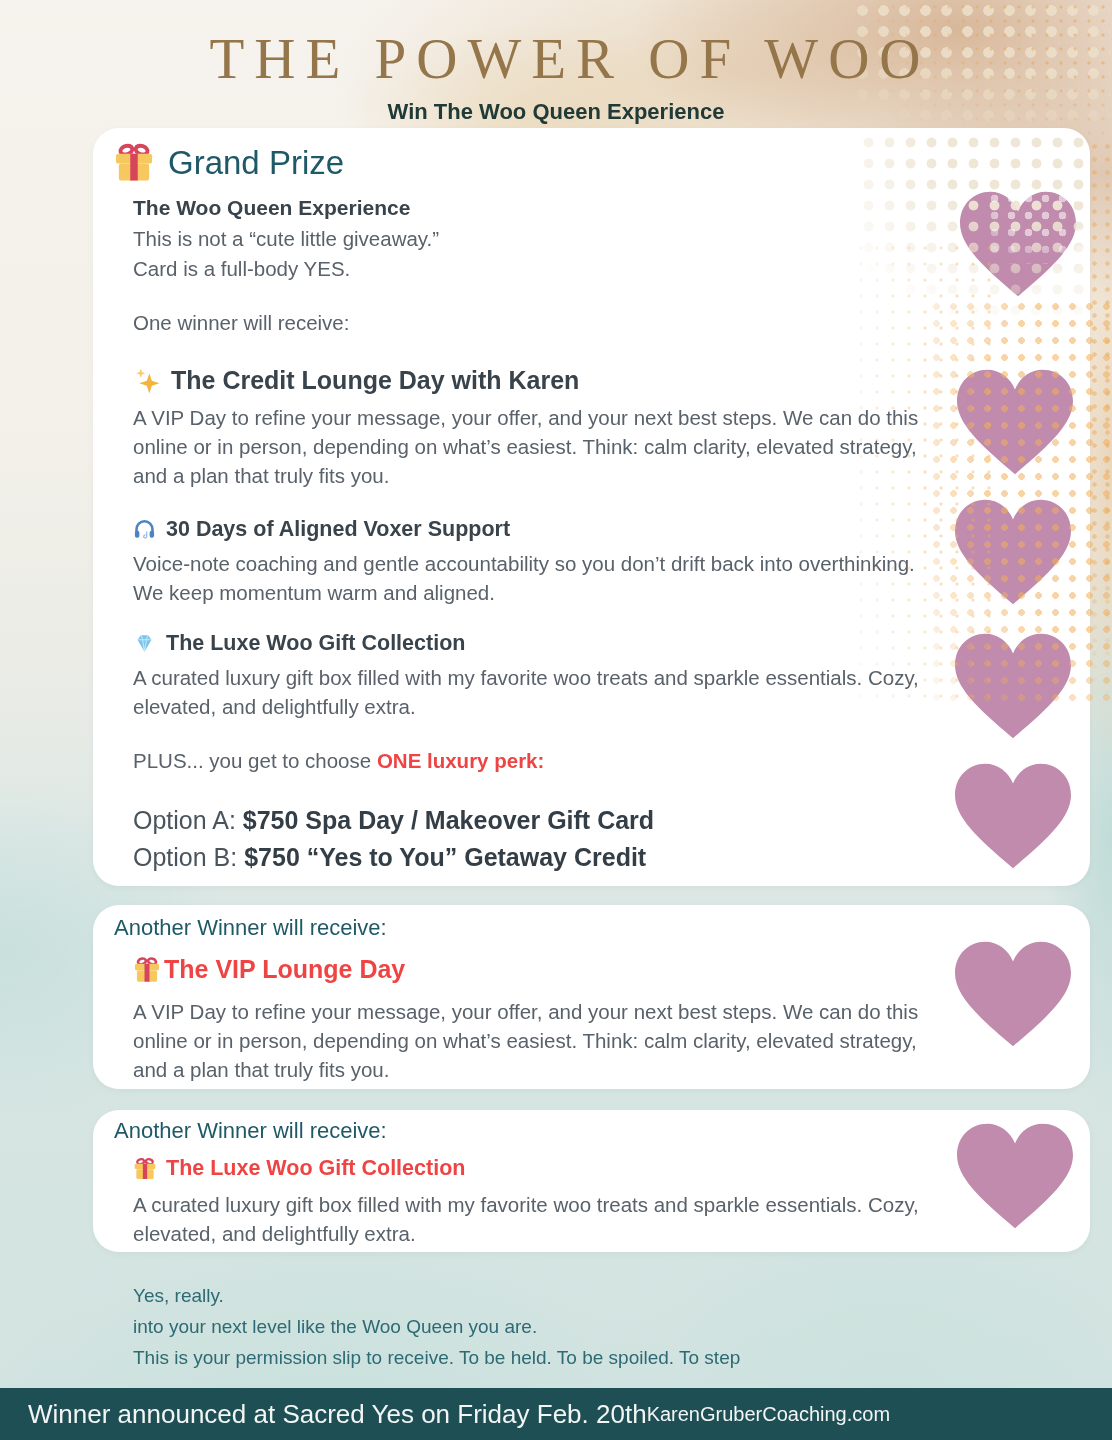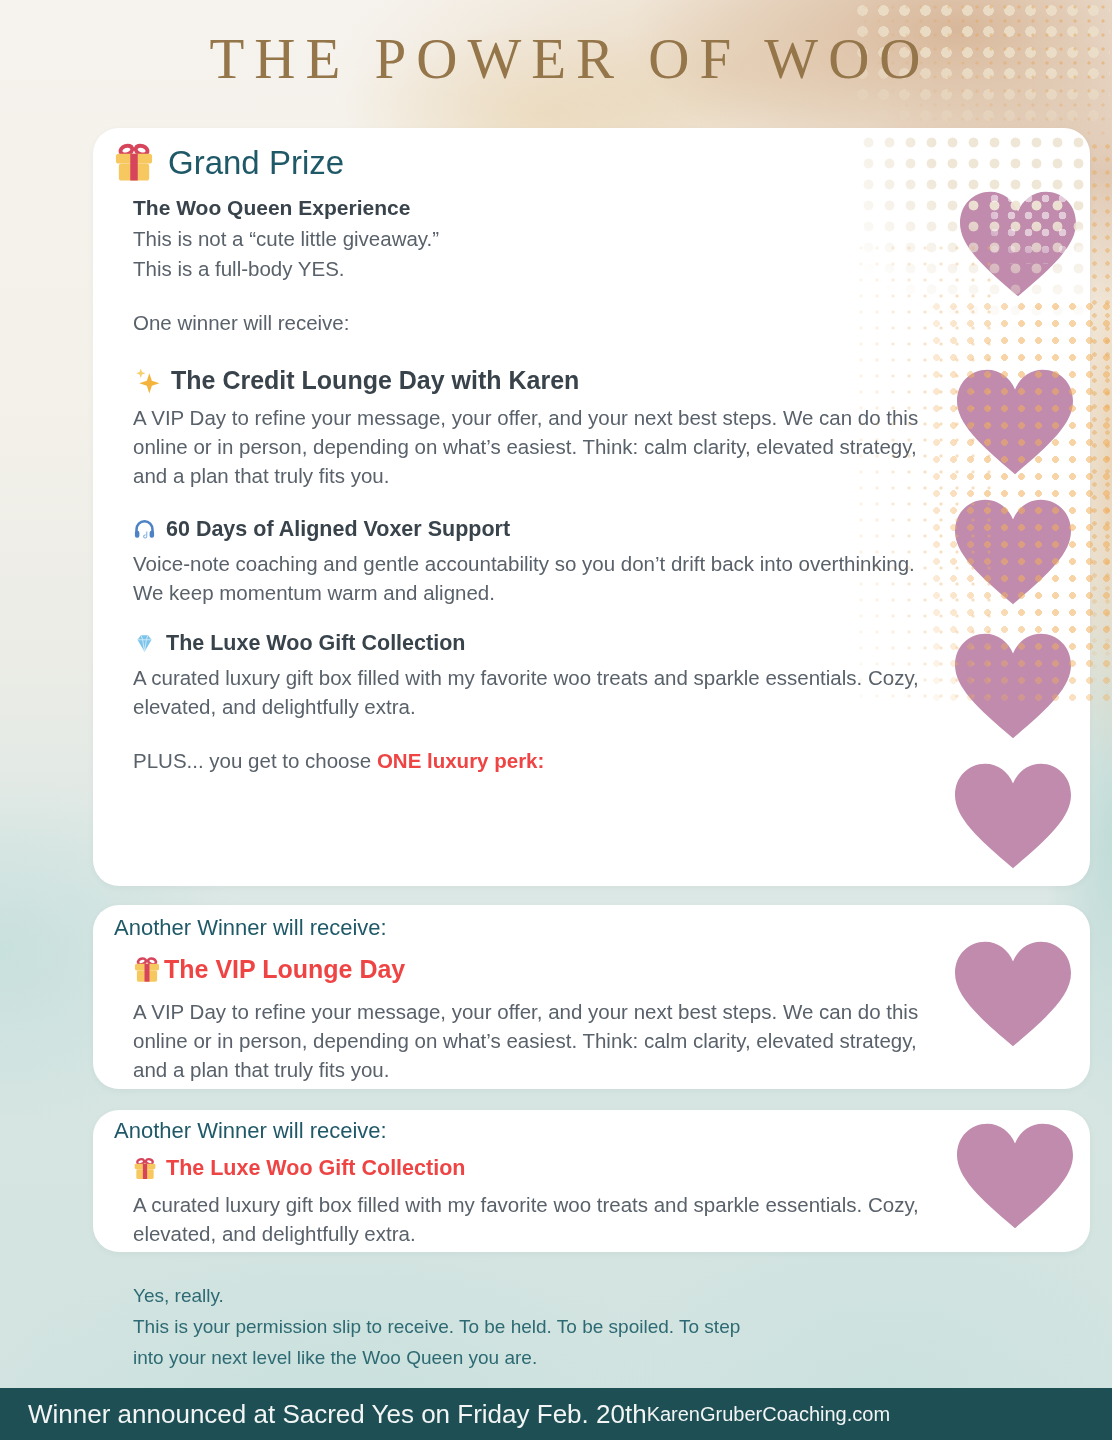--- a/index.html
+++ b/index.html
@@ -94,20 +94,21 @@
 <div class="page">
   <div class="bg-watercolor"></div>
 
   <div class="dots dots-cream-top"></div>
   <div class="dots dots-orange-topcorner"></div>
   <div class="dots dots-card-topright"></div>
   <div class="dots dots-orange-sparse"></div>
   <div class="dots dots-right-strip"></div>
 
   <div class="header-title">THE POWER OF WOO</div>
+  <div class="header-subtitle">Win The Woo Queen Experience</div>
 
   <svg class="heart" style="left:953px;top:186px" width="130" height="116" viewBox="0 0 110 100">
       <path d="M55 95 C 24 69, 5 51, 5 32 C 5 16, 17 5, 31 5 C 42 5, 51 12, 55 22 C 59 12, 68 5, 79 5 C 93 5, 105 16, 105 32 C 105 51, 86 69, 55 95 Z" fill="#c08bac"></path>
     </svg>
   <svg class="heart" style="left:950px;top:364px" width="130" height="116" viewBox="0 0 110 100">
       <path d="M55 95 C 24 69, 5 51, 5 32 C 5 16, 17 5, 31 5 C 42 5, 51 12, 55 22 C 59 12, 68 5, 79 5 C 93 5, 105 16, 105 32 C 105 51, 86 69, 55 95 Z" fill="#c08bac"></path>
     </svg>
   <svg class="heart" style="left:948px;top:494px" width="130" height="116" viewBox="0 0 110 100">
       <path d="M55 95 C 24 69, 5 51, 5 32 C 5 16, 17 5, 31 5 C 42 5, 51 12, 55 22 C 59 12, 68 5, 79 5 C 93 5, 105 16, 105 32 C 105 51, 86 69, 55 95 Z" fill="#c08bac"></path>
     </svg>
@@ -133,56 +134,64 @@
         <ellipse cx="11.5" cy="7" rx="5.2" ry="3.6" fill="none" stroke="#d6455c" stroke-width="3.4" transform="rotate(-18 11.5 7)"></ellipse>
         <ellipse cx="24.5" cy="7" rx="5.2" ry="3.6" fill="none" stroke="#d6455c" stroke-width="3.4" transform="rotate(18 24.5 7)"></ellipse>
         <rect x="2.5" y="10" width="31" height="8.5" rx="2.2" fill="#f7c860"></rect>
         <rect x="5" y="18.5" width="26" height="14.5" rx="2.2" fill="#f7c860"></rect>
         <rect x="14.8" y="10" width="6.4" height="23" fill="#d6455c"></rect>
       </svg>
       <span class="gp-heading-text">Grand Prize</span>
     </div>
     <div class="gp-product">The Woo Queen Experience</div>
     <div class="gp-intro1">This is not a “cute little giveaway.”</div>
-    <div class="gp-intro2">This is a full-body YES.</div>
+    <div class="gp-intro2">Card is a full-body YES.</div>
     <div class="gp-leadin">One winner will receive:</div>
 
     <div class="sec-title sec1-title">
       <svg width="28" height="28" viewBox="0 0 36 36">
         <path d="M21 8 L24.2 17.8 L34 21 L24.2 24.2 L21 34 L17.8 24.2 L8 21 L17.8 17.8 Z" fill="#f4b43c"></path>
         <path d="M10 2 L11.6 6.4 L16 8 L11.6 9.6 L10 14 L8.4 9.6 L4 8 L8.4 6.4 Z" fill="#f7cf6e"></path>
       </svg>
       <span>The Credit Lounge Day with Karen</span>
     </div>
     <div class="sec-body sec1-body">A VIP Day to refine your message, your offer, and your next best steps. We can do this online or in person, depending on what’s easiest. Think: calm clarity, elevated strategy, and a plan that truly fits you.</div>
 
     <div class="sec-title sec2-title">
       <svg width="23" height="23" viewBox="0 0 36 36">
         <path d="M5.5 24 V18 C5.5 10.5 11 5 18 5 C25 5 30.5 10.5 30.5 18 V24" fill="none" stroke="#4d82c4" stroke-width="4" stroke-linecap="round"></path>
         <rect x="3" y="20" width="7" height="11" rx="3.2" fill="#4d82c4"></rect>
         <rect x="26" y="20" width="7" height="11" rx="3.2" fill="#4d82c4"></rect>
         <path d="M21.5 21 v8 a2.4 2.4 0 1 1 -1.6 -2.3" fill="none" stroke="#8bb6e2" stroke-width="1.8"></path>
       </svg>
-      <span>60 Days of Aligned Voxer Support</span>
+      <span>30 Days of Aligned Voxer Support</span>
     </div>
     <div class="sec-body sec2-body">Voice-note coaching and gentle accountability so you don’t drift back into overthinking. We keep momentum warm and aligned.</div>
 
     <div class="sec-title sec3-title">
       <svg width="23" height="23" viewBox="0 0 36 36">
         <path d="M7 12 L12.5 5 H23.5 L29 12 L18 31 Z" fill="#7ec4ea"></path>
         <path d="M7 12 H29 M12.5 5 L15 12 L18 31 M23.5 5 L21 12 L18 31" stroke="#c8e8f8" stroke-width="1.6" fill="none"></path>
       </svg>
       <span>The Luxe Woo Gift Collection</span>
     </div>
     <div class="sec-body sec3-body">A curated luxury gift box filled with my favorite woo treats and sparkle essentials. Cozy, elevated, and delightfully extra.</div>
 
     <div class="plus-line">
       <span>PLUS... you get to choose </span><b>ONE luxury perk:</b>
     </div>
 
+    <div class="options">
+      <div>
+        <span>Option A: </span><span class="option-value">$750 Spa Day / Makeover Gift Card</span>
+      </div>
+      <div>
+        <span>Option B: </span><span class="option-value">$750 “Yes to You” Getaway Credit</span>
+      </div>
+    </div>
   </div>
 
   <div class="card" id="card-winner1">
     <div class="w-heading">Another Winner will receive:</div>
     <div class="w-title">
       <svg width="28" height="28" viewBox="0 0 36 36">
         <ellipse cx="11.5" cy="7" rx="5.2" ry="3.6" fill="none" stroke="#d6455c" stroke-width="3.4" transform="rotate(-18 11.5 7)"></ellipse>
         <ellipse cx="24.5" cy="7" rx="5.2" ry="3.6" fill="none" stroke="#d6455c" stroke-width="3.4" transform="rotate(18 24.5 7)"></ellipse>
         <rect x="2.5" y="10" width="31" height="8.5" rx="2.2" fill="#f7c860"></rect>
         <rect x="5" y="18.5" width="26" height="14.5" rx="2.2" fill="#f7c860"></rect>
@@ -203,21 +212,21 @@
         <rect x="5" y="18.5" width="26" height="14.5" rx="2.2" fill="#f7c860"></rect>
         <rect x="14.8" y="10" width="6.4" height="23" fill="#d6455c"></rect>
       </svg>
       <span>The Luxe Woo Gift Collection</span>
     </div>
     <div class="w-body">A curated luxury gift box filled with my favorite woo treats and sparkle essentials. Cozy, elevated, and delightfully extra.</div>
   </div>
 
   <div class="closing">
     <div>Yes, really.</div>
+    <div>into your next level like the Woo Queen you are.</div>
     <div>This is your permission slip to receive. To be held. To be spoiled. To step</div>
-    <div>into your next level like the Woo Queen you are.</div>
   </div>
 
   <div class="footer">
     <div class="footer-left">Winner announced at Sacred Yes on Friday Feb. 20th</div>
     <div class="footer-right">KarenGruberCoaching.com</div>
   </div>
 </div>
 
 </body></html>

